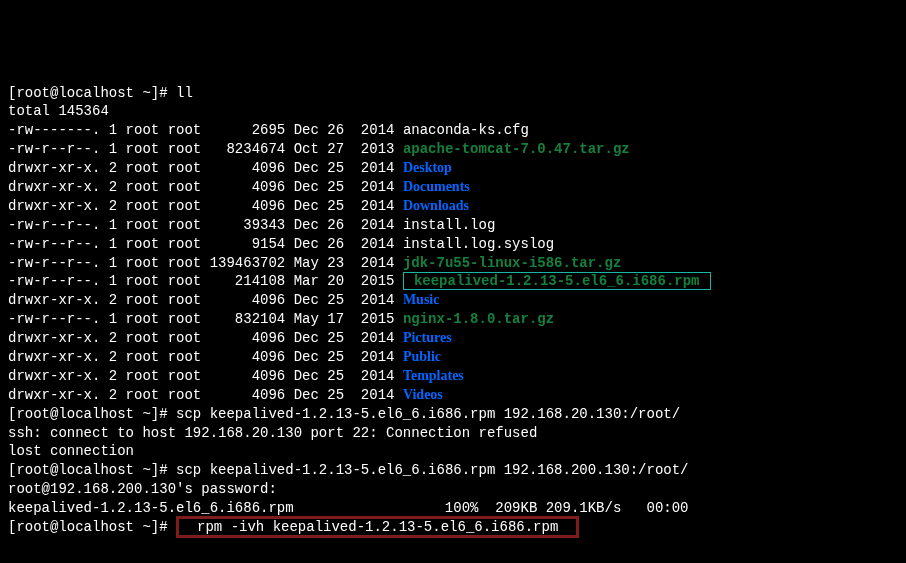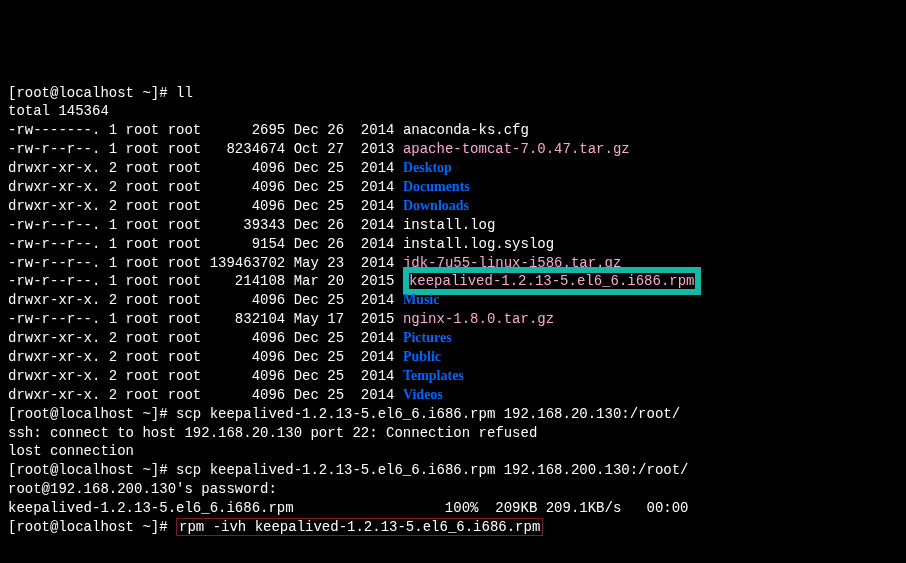--- a/index.html
+++ b/index.html
@@ -9,24 +9,24 @@
   font-family: "Consolas", "Monaco", "Courier New", monospace;
   font-size: 14px;
   line-height: 1.35;
   color: #fff;
   width: 906px;
   box-sizing: border-box;
   position: relative;
   white-space: pre;
 }
 .line { display: block; }
-.red { color: #f9a8d4; font-weight: normal; }
+.red { color: #15803d; font-weight: bold; }
 .blue { color: #06f; font-weight: bold; font-family: Liberation Serif, serif; }
-.border-red { border: 6px solid #14b8a6; padding: 0 0; }
-.border-orange { border: 1px solid #7f1d1d; padding: 0 2px; }
+.border-red { border: 1px solid #14b8a6; padding: 0 10px; }
+.border-orange { border: 3px solid #7f1d1d; padding: 0 18px; }
 .watermark {
   position: absolute;
   right: 18px;
   bottom: 10px;
   color: #4bb3ff;
   font-family: sans-serif;
   font-size: 22px;
   font-weight: bold;
   opacity: 0.75;
   letter-spacing: 4px;

